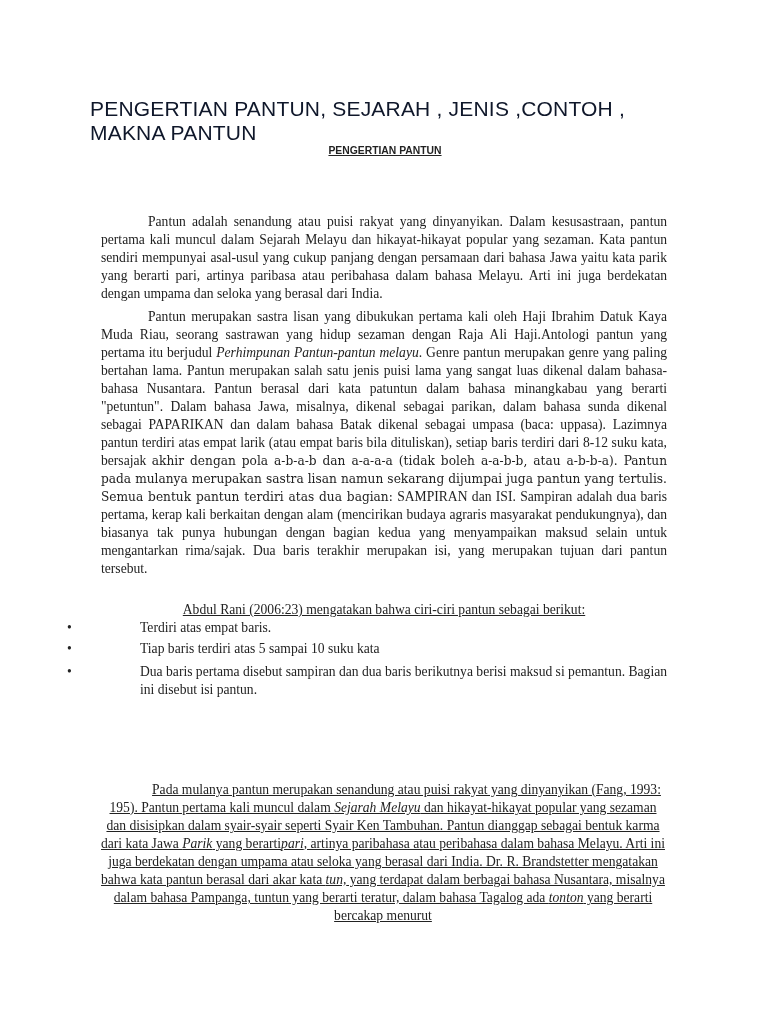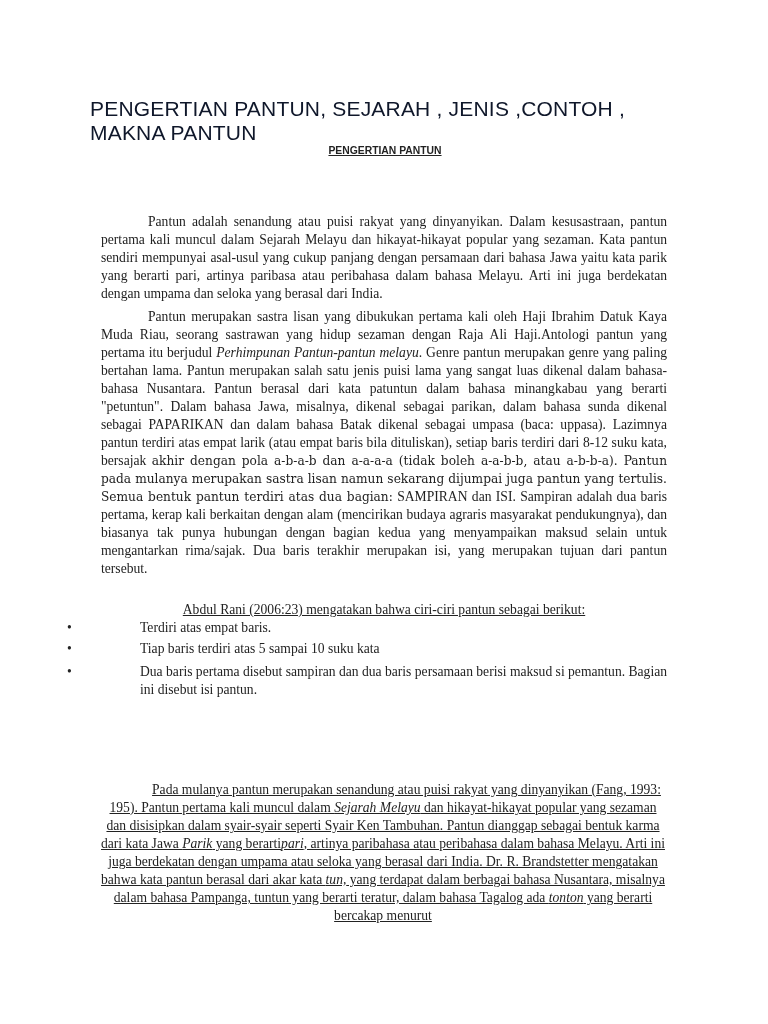--- a/index.html
+++ b/index.html
@@ -48,21 +48,21 @@
   <div class="bullet-row serif" style="top:619px;">
     <span class="dot">•</span>
     <span class="txt">Terdiri atas empat baris.</span>
   </div>
   <div class="bullet-row serif" style="top:640px;">
     <span class="dot">•</span>
     <span class="txt">Tiap baris terdiri atas 5 sampai 10 suku kata</span>
   </div>
   <div class="bullet-row serif" style="top:663px;">
     <span class="dot">•</span>
-    <span class="txt">Dua baris pertama disebut sampiran dan dua baris persamaan berisi maksud si pemantun. Bagian ini disebut isi pantun.</span>
+    <span class="txt">Dua baris pertama disebut sampiran dan dua baris berikutnya berisi maksud si pemantun. Bagian ini disebut isi pantun.</span>
   </div>
 
 
   <div class="para serif left" style="top:773px; width:580px;">
     <p class="indent"><span>Pada mulanya pantun merupakan senandung atau puisi rakyat yang dinyanyikan (Fang, 1993: 195). Pantun pertama kali muncul dalam </span><em>Sejarah Melayu</em><span> dan hikayat-hikayat popular yang sezaman dan  disisipkan dalam syair-syair seperti Syair Ken Tambuhan. Pantun dianggap sebagai bentuk karma dari kata Jawa </span><em>Parik</em><span> yang berarti</span><em>pari</em><span>, artinya paribahasa atau peribahasa dalam bahasa Melayu. Arti ini juga berdekatan dengan umpama atau seloka yang berasal dari India. Dr. R. Brandstetter mengatakan bahwa kata pantun berasal dari akar kata </span><em>tun,</em><span> yang terdapat dalam berbagai bahasa Nusantara, misalnya dalam bahasa Pampanga, tuntun yang berarti teratur, dalam bahasa Tagalog ada </span><em>tonton</em><span> yang berarti bercakap menurut</span></p>
   </div>
 
 </div>
 
 </body></html>

